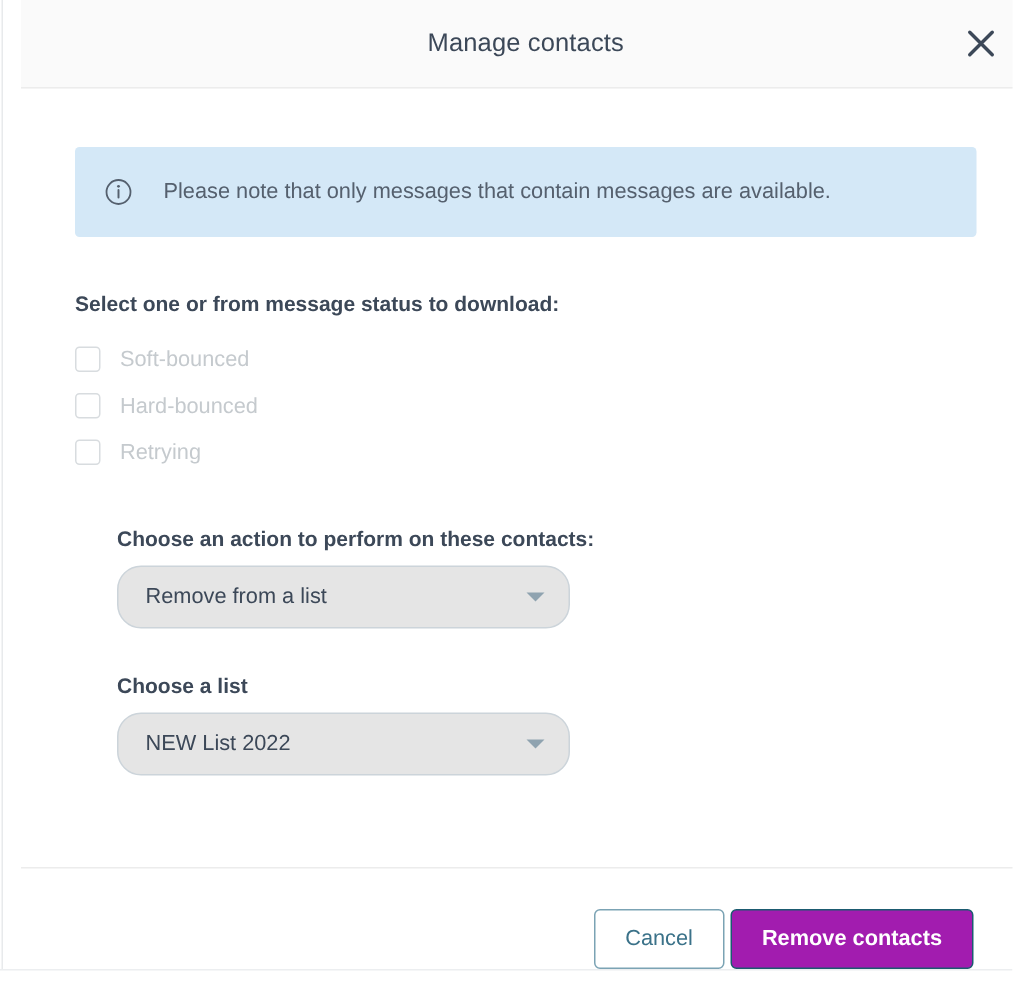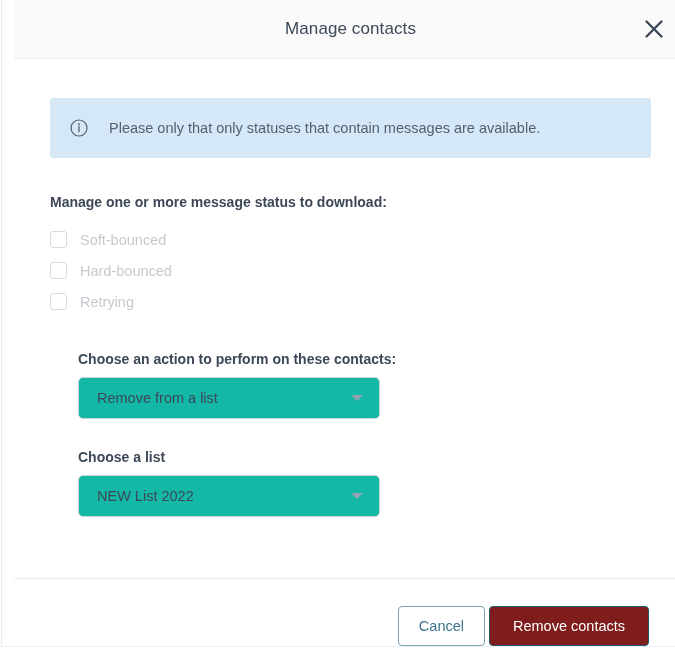--- a/index.html
+++ b/index.html
@@ -156,22 +156,22 @@
     font-size: 14px;
     font-weight: bold;
     color: #3c4858;
     margin: 0 0 10px 0;
   }
   .select-box {
     position: relative;
     width: 302px;
     height: 42px;
     border: 1px solid #ccd4da;
-    border-radius: 5px;
-    background: #14b8a6;
+    border-radius: 16px;
+    background: #e5e5e5;
     box-sizing: border-box;
     display: flex;
     align-items: center;
     padding: 0 34px 0 18px;
     cursor: pointer;
   }
   .select-value {
     font-size: 14.5px;
     color: #3c4858;
     white-space: nowrap;
@@ -213,24 +213,24 @@
     justify-content: center;
     padding: 0 20px;
   }
   .btn-secondary {
     background: #ffffff;
     border: 1px solid #7ba3b4;
     color: #3b7289;
     min-width: 85px;
   }
   .btn-primary {
-    background: #7f1d1d;
+    background: #a21caf;
     border: 1px solid #1b5b70;
     color: #ffffff;
-    font-weight: normal;
+    font-weight: bold;
     min-width: 160px;
   }
 </style>
 </head>
 <body>
 
 <div class="page-behind"></div>
 
 <div class="modal">
 
@@ -248,24 +248,24 @@
   <div class="modal-body">
 
     <div class="info-banner">
       <span class="info-icon">
         <svg width="18" height="18" viewBox="0 0 18 18">
           <circle cx="9" cy="9" r="8" fill="none" stroke="#55606e" stroke-width="1.2"></circle>
           <circle cx="9" cy="5.2" r="0.95" fill="#55606e"></circle>
           <path d="M9 7.6 L9 12.6" stroke="#55606e" stroke-width="1.3" stroke-linecap="round"></path>
         </svg>
       </span>
-      <span class="info-text">Please only that only statuses that contain messages are available.</span>
+      <span class="info-text">Please note that only messages that contain messages are available.</span>
     </div>
 
-    <div class="section-label">Manage one or more message status to download:</div>
+    <div class="section-label">Select one or from message status to download:</div>
 
     <div class="checkbox-list">
 
 
       <div class="checkbox-row disabled">
         <span class="cbox unchecked"></span>
         <span class="cb-label">Soft-bounced</span>
       </div>
 
       <div class="checkbox-row disabled">

